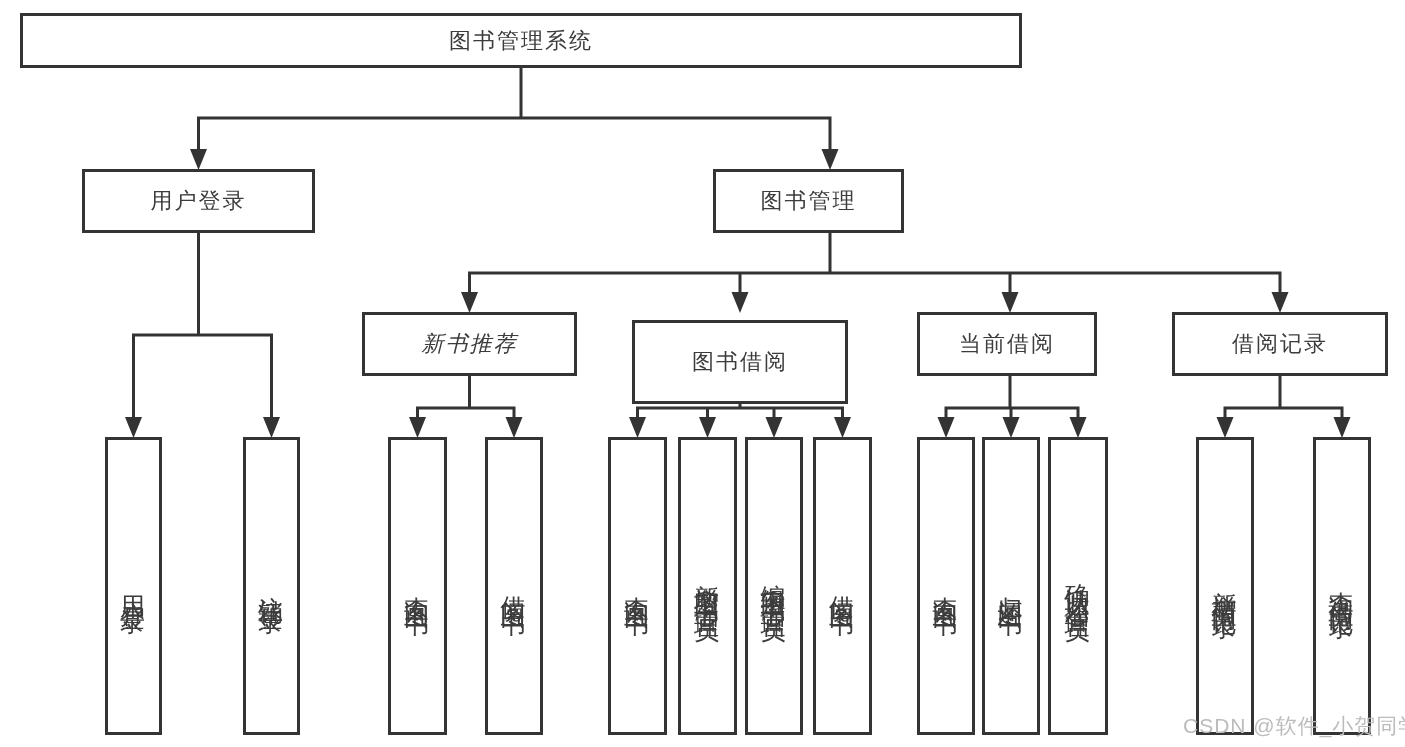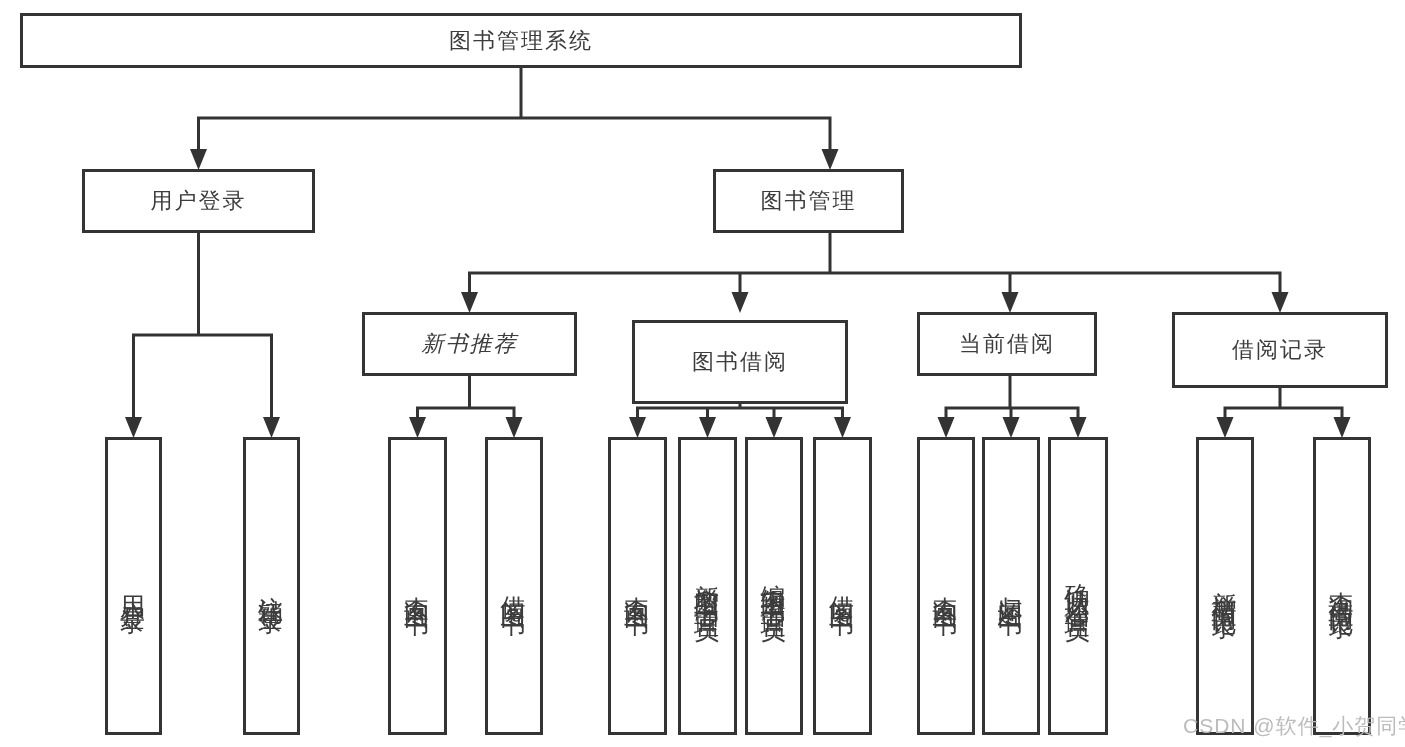--- a/index.html
+++ b/index.html
@@ -17,21 +17,21 @@
     writing-mode:vertical-rl;text-orientation:mixed;
     font-size:25px;letter-spacing:5px;white-space:normal;
   }
   
   .n-root{left:20px;top:13px;width:1002px;height:55px;}
   .n-l2a{left:82px;top:169px;width:233px;height:64px;}
   .n-l2b{left:713px;top:169px;width:191px;height:64px;}
   .n-l3a{left:362px;top:312px;width:215px;height:64px;font-style:italic;}
   .n-l3b{left:632px;top:312px;width:216px;height:84px;margin-top:8px;}
   .n-l3c{left:902px;top:312px;width:180px;height:64px;margin-left:15px;}
-  .n-l3d{left:1172px;top:312px;width:216px;height:76px;}
+  .n-l3d{left:1172px;top:312px;width:216px;height:64px;}
   .n-f1{left:105px;top:437px;width:57px;height:298px;}
   .n-f2{left:243px;top:437px;width:57px;height:298px;}
   .n-f3{left:388px;top:437px;width:59px;height:298px;}
   .n-f4{left:485px;top:437px;width:58px;height:298px;}
   .n-f5{left:608px;top:437px;width:59px;height:298px;}
   .n-f6{left:678px;top:437px;width:59px;height:298px;}
   .n-f7{left:745px;top:437px;width:58px;height:298px;}
   .n-f8{left:813px;top:437px;width:59px;height:298px;}
   .n-f9{left:917px;top:437px;width:58px;height:298px;}
   .n-f10{left:982px;top:437px;width:58px;height:298px;}

